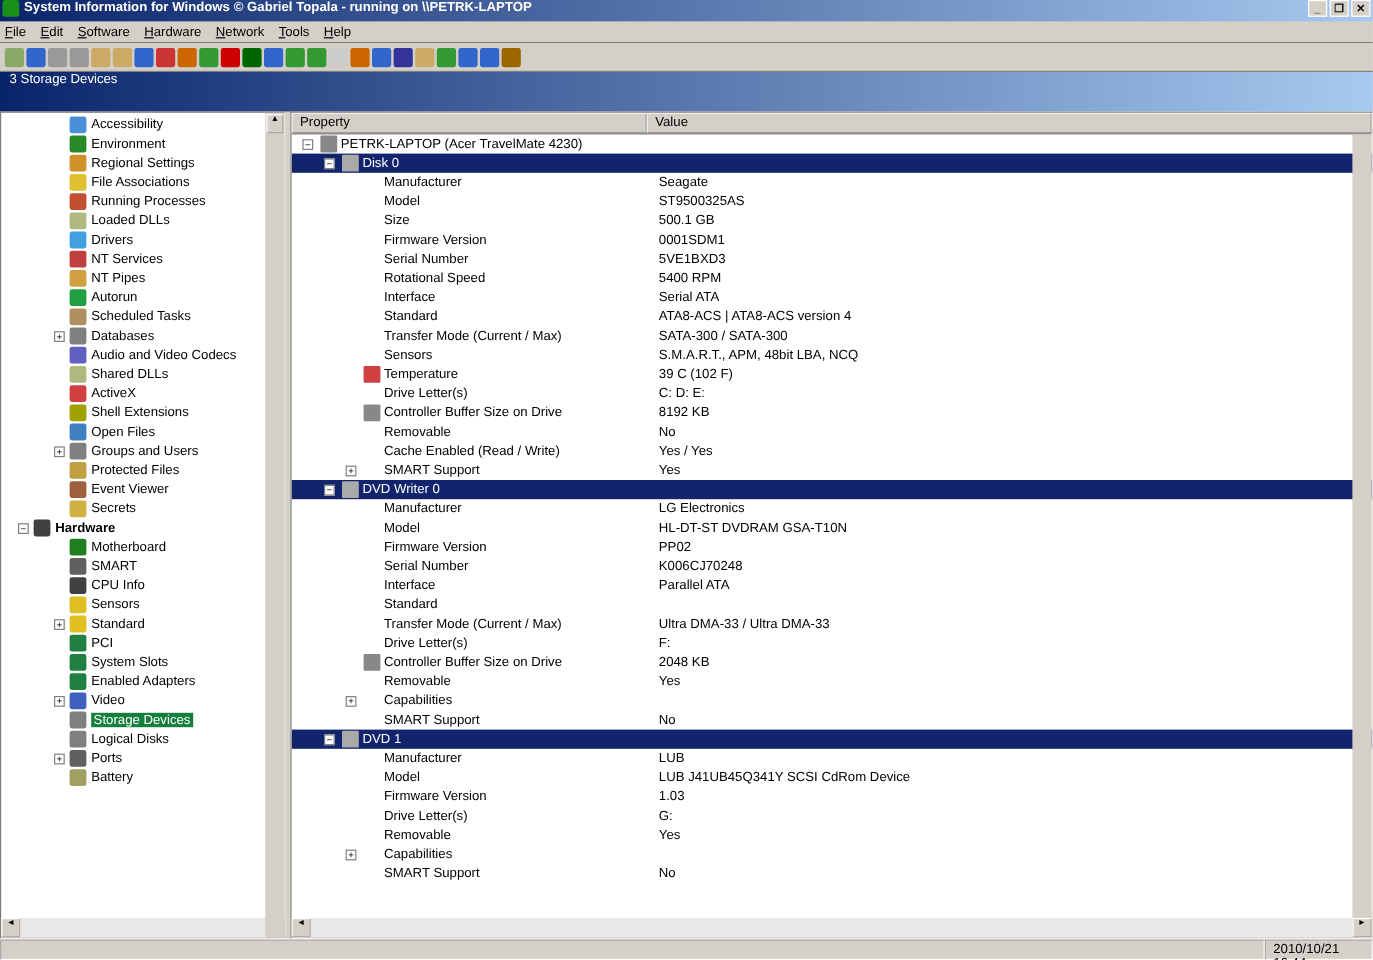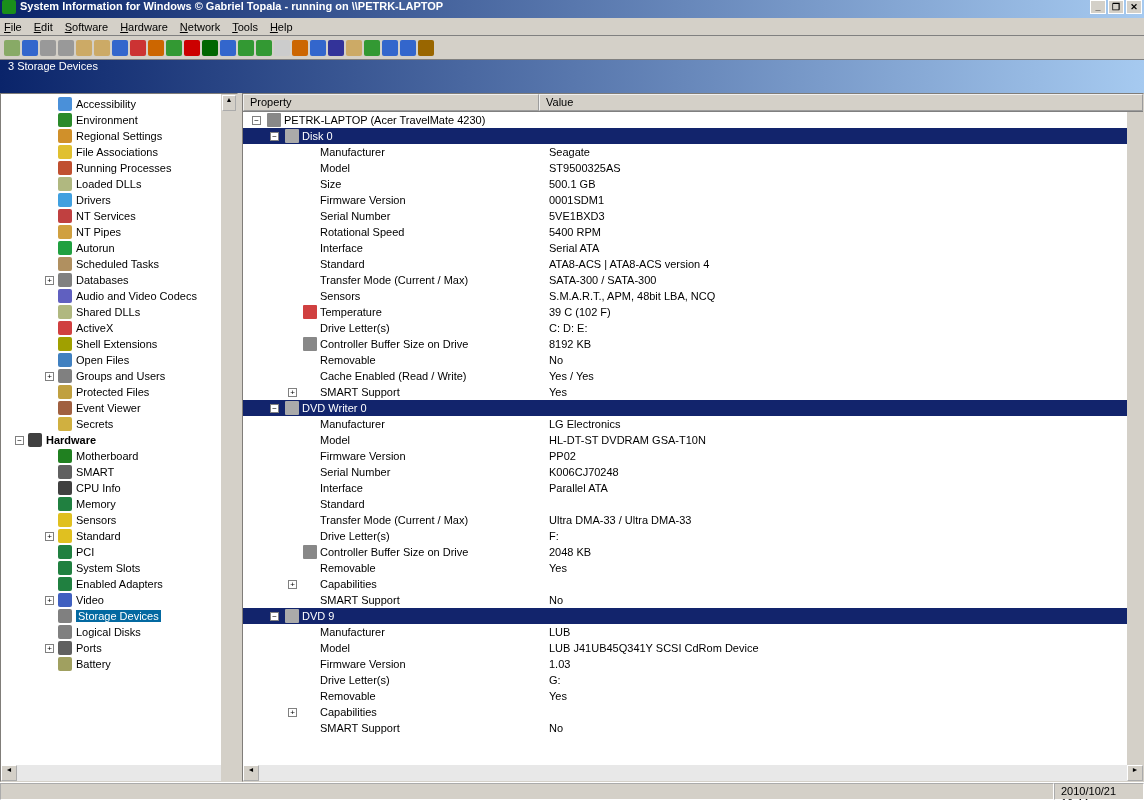--- a/index.html
+++ b/index.html
@@ -13,21 +13,21 @@
 .menubar span u { text-decoration: underline; }
 .toolbar { background: #d4d0c8; height: 24px; display: flex; align-items: center; padding: 2px 4px; border-bottom: 1px solid #808080; gap: 2px; }
 .tb-icon { width: 16px; height: 16px; display: inline-block; border-radius: 2px; }
 .section-header { background: linear-gradient(to right, #0a246a, #a6caf0); color: white; height: 33px; display: flex; padding: 0 8px; font-weight: normal; }
 .main { flex: 1; display: flex; overflow: hidden; }
 .left-panel { width: 238px; background: white; border: 1px inset #d4d0c8; position: relative; display: flex; flex-direction: column; }
 .left-scroll { position: absolute; right: 0; top: 0; width: 16px; height: 100%; background: #d4d0c8; }
 .left-scroll .thumb { width: 14px; height: 16px; background: #d4d0c8; border: 1px outset #fff; margin: 1px; }
 .left-content { overflow: hidden; flex: 1; padding-top: 2px; }
 .tree-item { display: flex; align-items: center; height: 16px; padding-left: 4px; cursor: pointer; white-space: nowrap; }
-.tree-item.selected span.lbl { background: #0369a1; color: white; padding: 0 2px; }
+.tree-item.selected span.lbl { background: #15803d; color: white; padding: 0 2px; }
 .tree-item .expander { width: 9px; height: 9px; border: 1px solid #808080; font-size: 8px; line-height: 7px; text-align: center; margin-right: 4px; background: white; color: black; }
 .tree-item .noexp { width: 13px; display: inline-block; }
 .tree-item .ticon { width: 14px; height: 14px; margin-right: 4px; display: inline-block; border-radius: 2px; }
 .indent1 { padding-left: 44px !important; }
 .indent0 { padding-left: 14px !important; }
 .splitter { width: 4px; background: #d4d0c8; cursor: col-resize; }
 .right-panel { flex: 1; background: white; border: 1px inset #d4d0c8; display: flex; flex-direction: column; overflow: hidden; }
 .listheader { height: 18px; background: #d4d0c8; display: flex; border-bottom: 1px solid #808080; }
 .listheader div { border: 1px outset #f0f0f0; padding: 1px 6px; }
 .listheader .col1 { width: 296px; }
@@ -224,25 +224,20 @@
           <span class="ticon" style="background:#606060"></span>
           <span class="lbl">SMART</span>
         </div>
         <div class="tree-item indent1">
           <span class="noexp"></span>
           <span class="ticon" style="background:#404040"></span>
           <span class="lbl">CPU Info</span>
         </div>
         <div class="tree-item indent1">
           <span class="noexp"></span>
-          <span class="ticon" style="background:#208040"></span>
-          <span class="lbl">Memory</span>
-        </div>
-        <div class="tree-item indent1">
-          <span class="noexp"></span>
           <span class="ticon" style="background:#e0c020"></span>
           <span class="lbl">Sensors</span>
         </div>
         <div class="tree-item indent1">
           <span class="expander">+</span>
           <span class="ticon" style="background:#e0c020"></span>
           <span class="lbl">Standard</span>
         </div>
         <div class="tree-item indent1">
           <span class="noexp"></span>
@@ -577,21 +572,21 @@
             <span style="display:inline-block;width:20px"></span>
             <span>SMART Support</span>
           </div>
           <div class="valcell">No</div>
         </div>
         <div class="row group">
           <div class="propcell">
             <span class="treeline-pad" style="width:24px"></span>
             <span class="rexp" style="background:white;color:black">−</span>
             <span class="ricon" style="background:#aaa"></span>
-            <span>DVD 9</span>
+            <span>DVD 1</span>
           </div>
           <div class="valcell"></div>
         </div>
         <div class="row">
           <div class="propcell">
             <span class="treeline-pad" style="width:42px"></span>
             <span style="display:inline-block;width:15px"></span>
             <span style="display:inline-block;width:20px"></span>
             <span>Manufacturer</span>
           </div>

